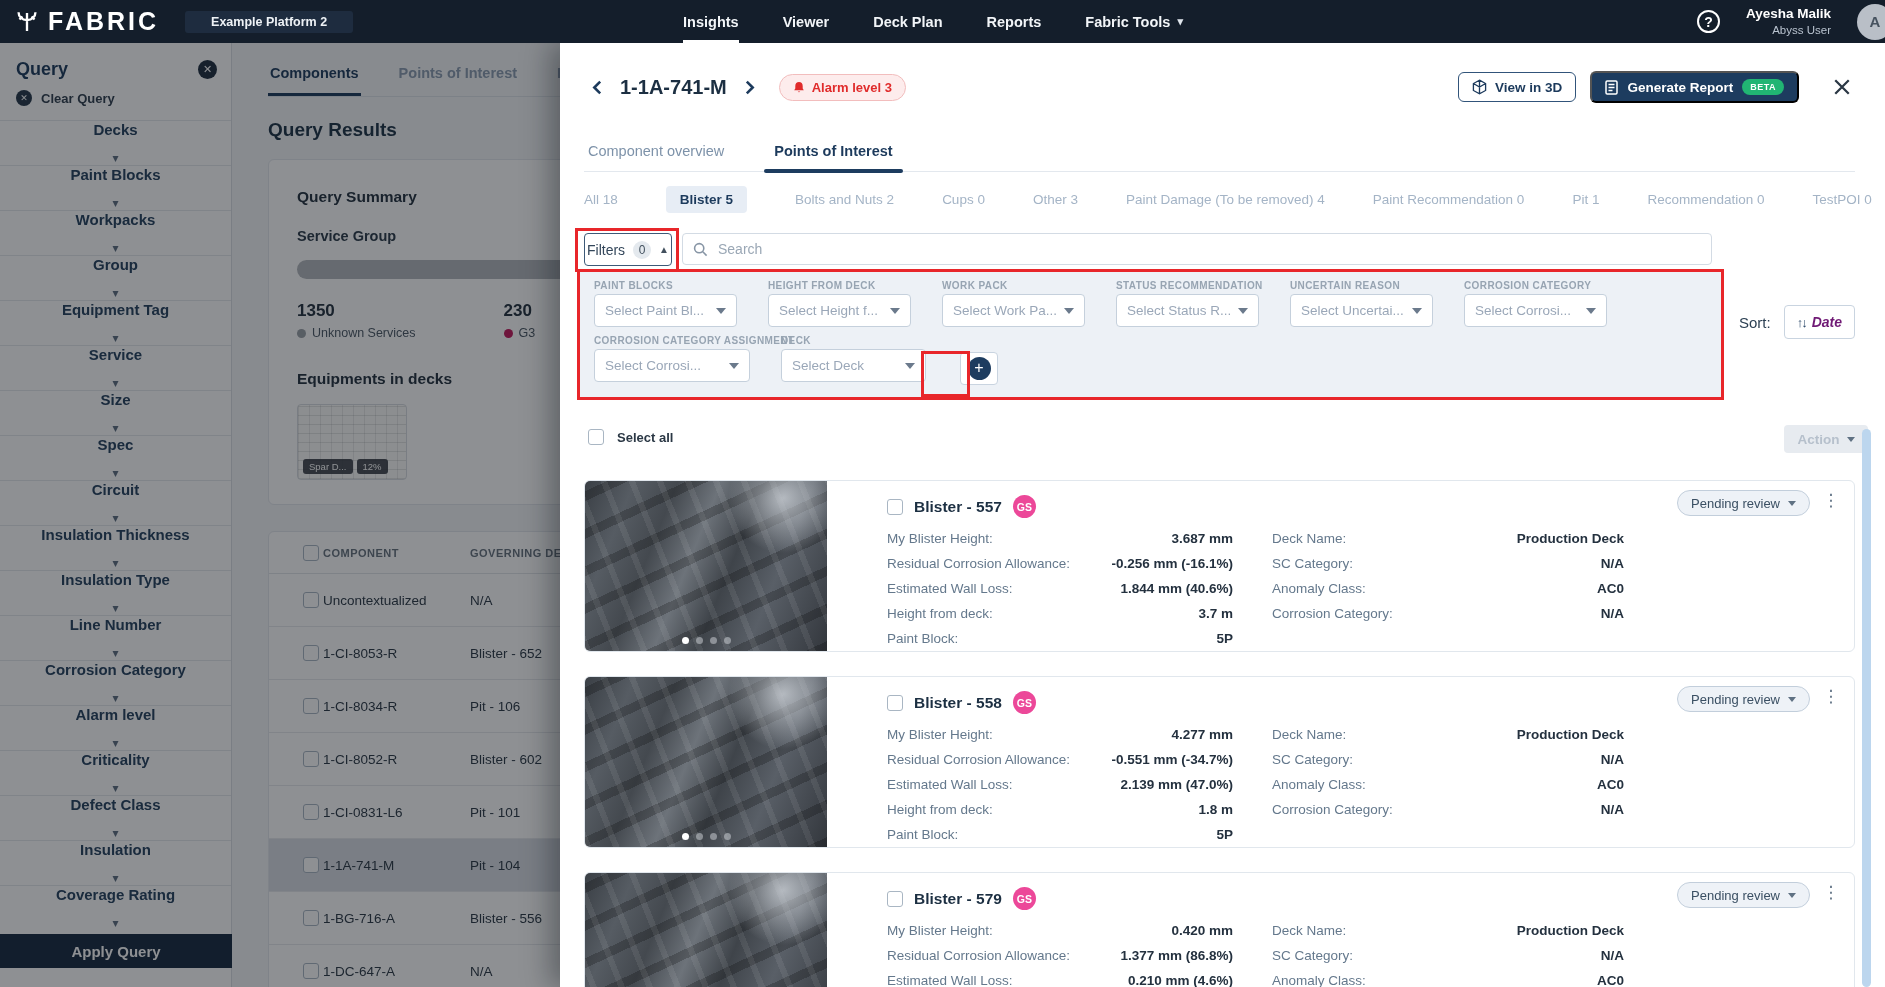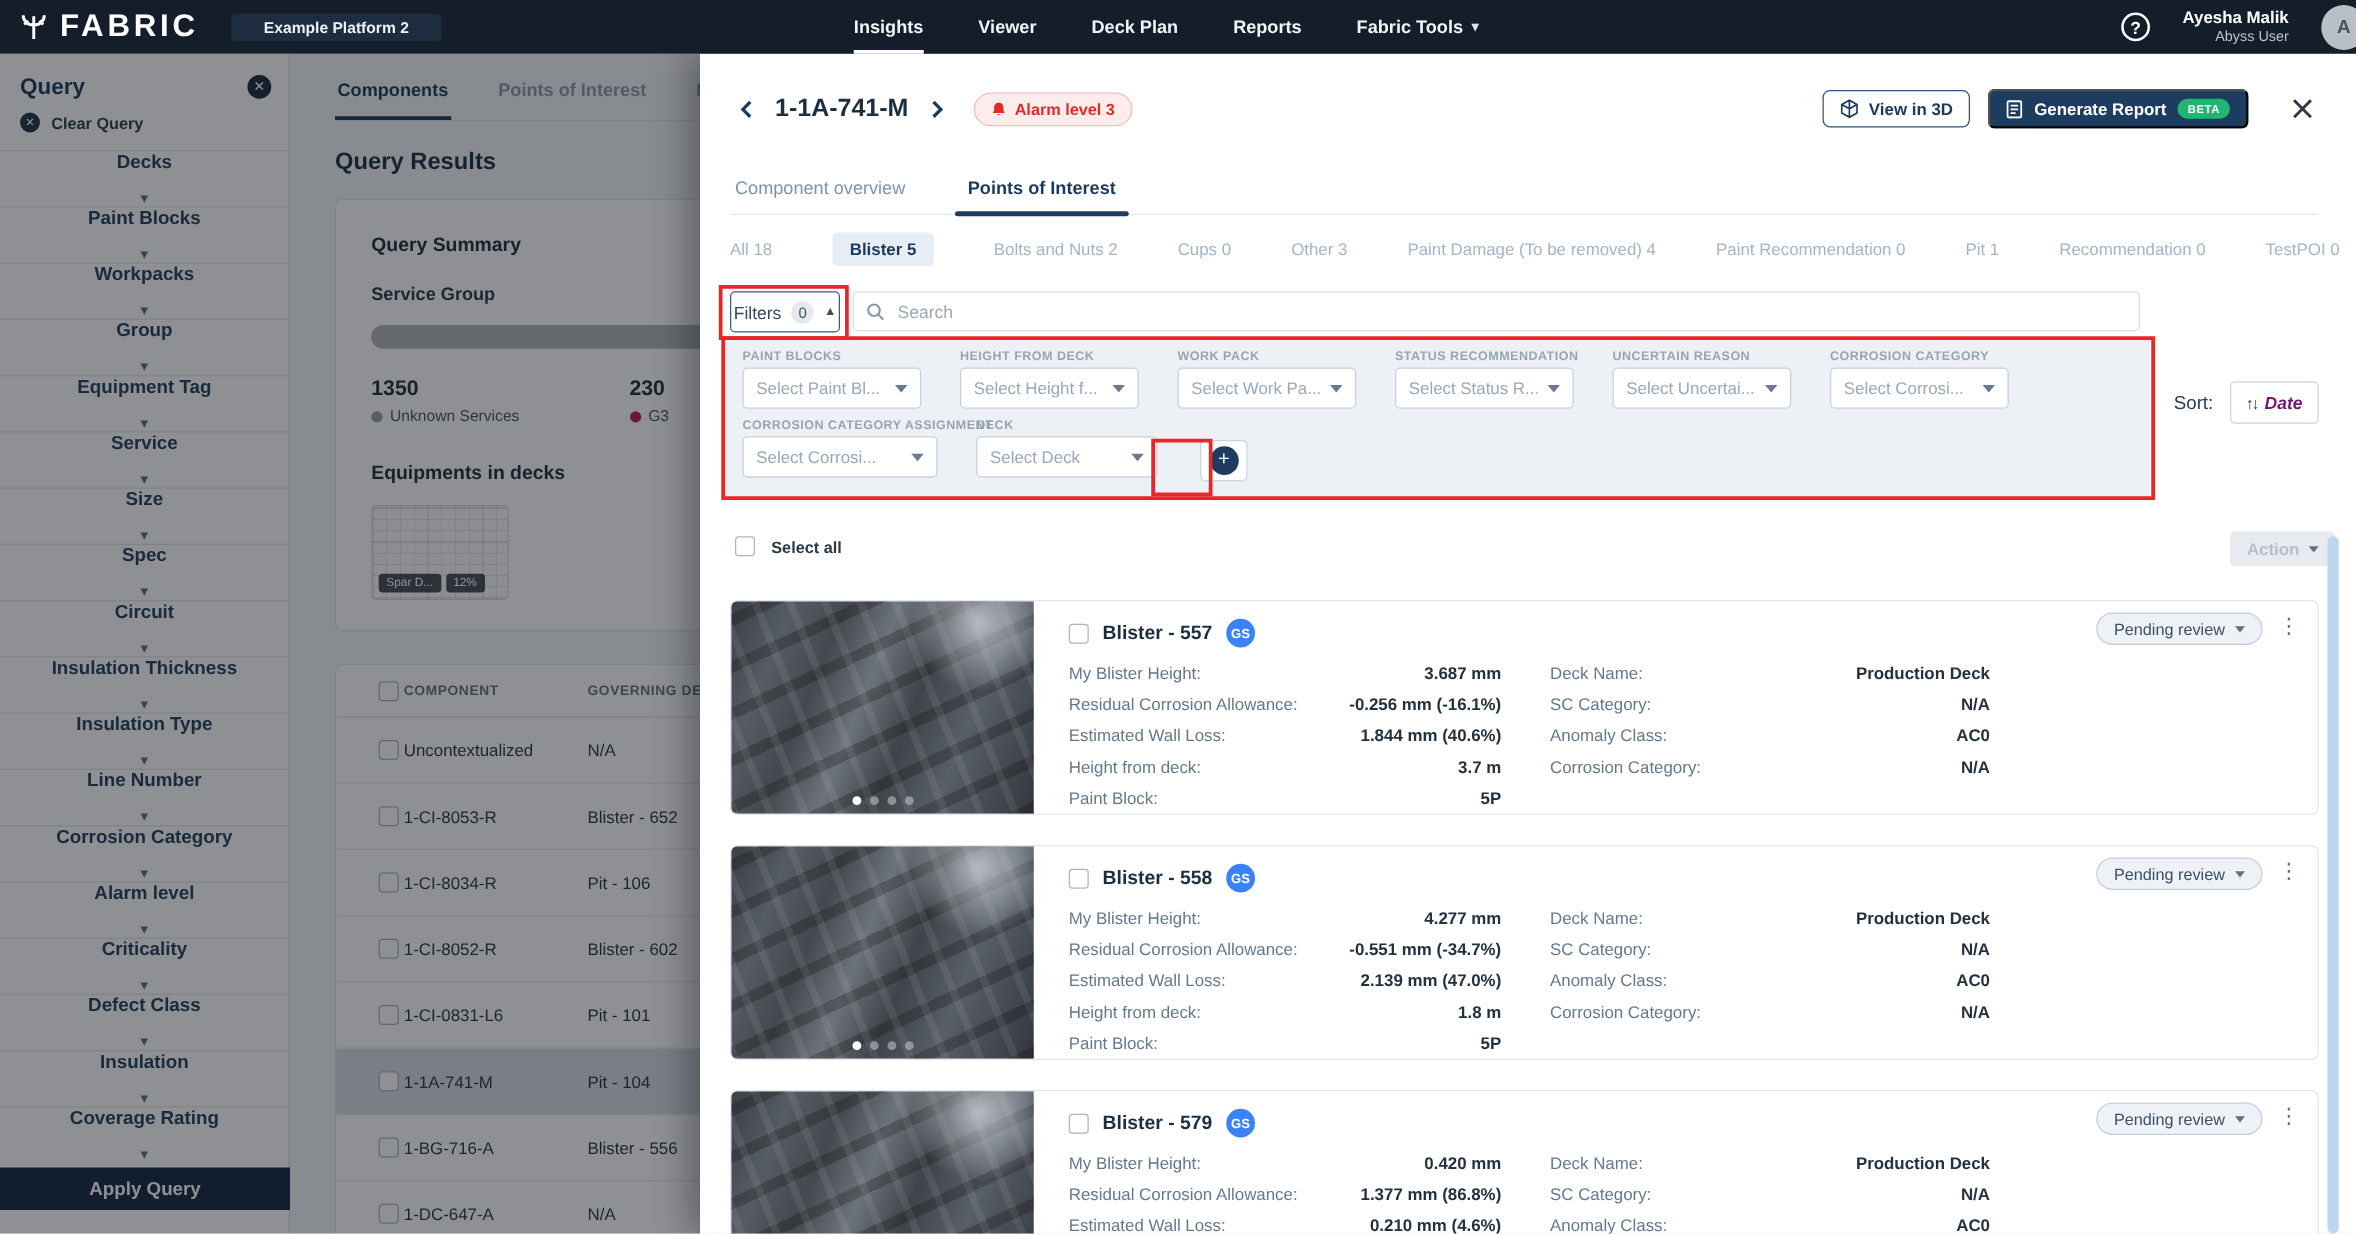--- a/index.html
+++ b/index.html
@@ -128,24 +128,24 @@
   .card { height:172px; background:#fff; border:1px solid #e1e7ed; border-radius:6px; display:flex; overflow:hidden; position:relative; }
   .thumb { width:242px; height:100%; flex:none; position:relative; cursor:pointer;
     background:linear-gradient(112deg,#3a3f45 0%,#565c63 16%,#44494f 30%,#6d737a 44%,#3f444a 58%,#595f67 74%,#33373d 100%); }
   .thumb::before { content:""; position:absolute; inset:0;
     background:radial-gradient(circle at 82% 10%, rgba(215,220,226,.75), transparent 22%),
                repeating-linear-gradient(68deg, rgba(255,255,255,.07) 0 6px, transparent 6px 26px),
                repeating-linear-gradient(-25deg, rgba(0,0,0,.22) 0 9px, transparent 9px 34px); }
   .dots { position:absolute; left:0; right:0; bottom:7px; display:flex; justify-content:center; gap:7px; }
   .cdot { width:7px; height:7px; border-radius:50%; background:rgba(200,204,209,.55); cursor:pointer; }
   .cdot.active { background:#ffffff; }
-  .card-body { flex:1; position:relative; padding:12px 20px 10px 28px; }
+  .card-body { flex:1; position:relative; padding:12px 20px 10px 28px;margin-left:32px; }
   .title-row { display:flex; align-items:center; gap:11px; margin-top:2px; }
   .card-title { font-size:15.5px; font-weight:bold; color:#1c2f42; }
-  .gs-badge { width:23px; height:23px; border-radius:50%; background:#3b82f6; color:#fff; font-size:10.5px; font-weight:bold; display:flex; align-items:center; justify-content:center; }
+  .gs-badge { width:23px; height:23px; border-radius:50%; background:#ec4899; color:#fff; font-size:10.5px; font-weight:bold; display:flex; align-items:center; justify-content:center; }
   .dgrid { display:flex; margin-top:13px; }
   .colA { width:346px; display:flex; flex-direction:column; gap:10px; }
   .colB { width:352px; margin-left:39px; display:flex; flex-direction:column; gap:10px; }
   .drow { display:flex; justify-content:space-between; align-items:baseline; }
   .dlabel { font-size:13.5px; color:#64788c; }
   .dval { font-size:13.5px; font-weight:bold; color:#24313f; text-align:right; }
   .status-chip { position:absolute; top:9px; right:44px; height:26px; border:1px solid #c2cedb; background:#eef2f7; border-radius:14px; display:flex; align-items:center; gap:8px; padding:0 13px; cursor:pointer; }
   .status-text { font-size:13px; color:#3a4f63; }
   .status-caret { width:0; height:0; border-left:4px solid transparent; border-right:4px solid transparent; border-top:5px solid #5f7183; }
   .kebab { position:absolute; top:9px; right:14px; font-size:17px; color:#5f7183; cursor:pointer; width:18px; text-align:center; letter-spacing:0; }

